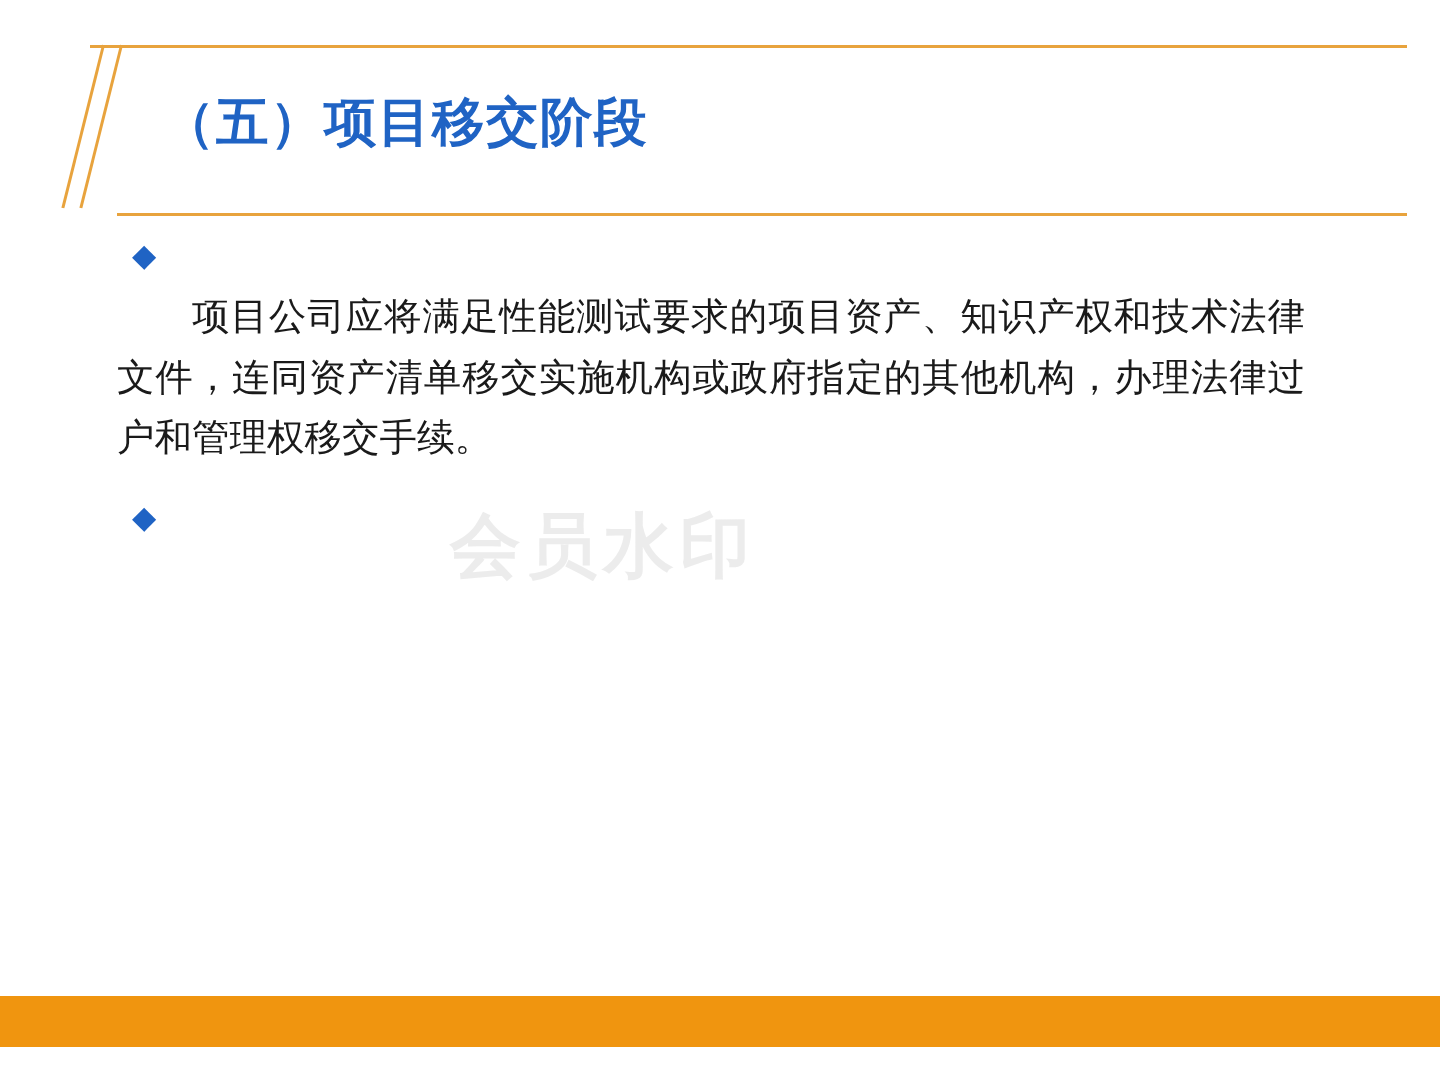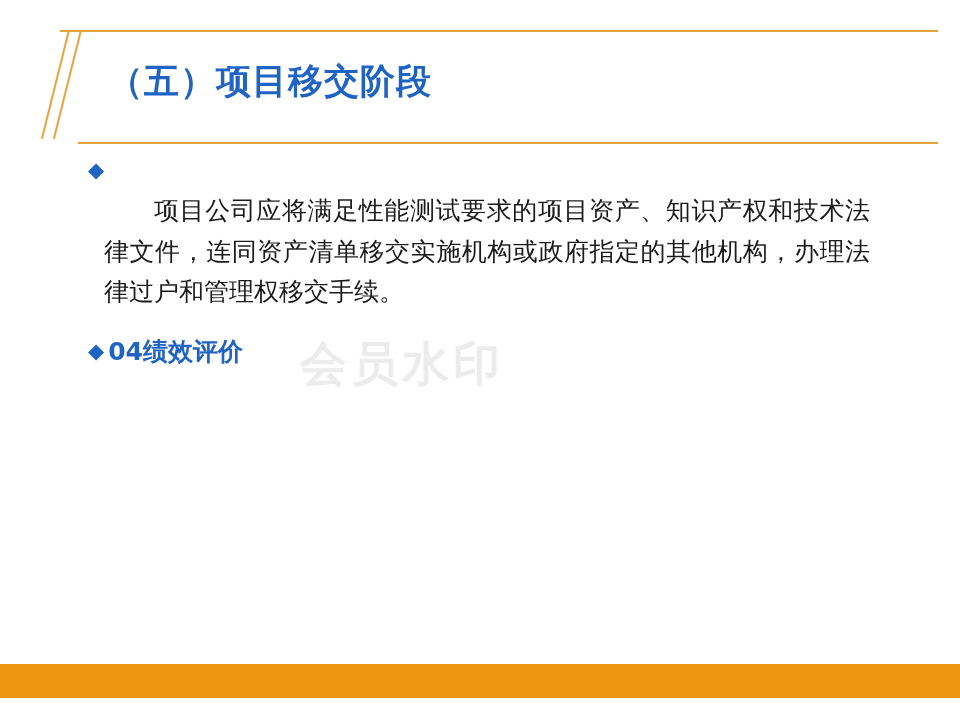--- a/index.html
+++ b/index.html
@@ -96,21 +96,21 @@
   .heading-2 { margin-top: 22px; }
 
   .para {
     font-family: "DejaVu Serif", serif;
     font-size: 25px;
     color: #1a1a1a;
     line-height: 1.62;
     text-align: justify;
     text-justify: inter-ideograph;
     text-indent: 2em;
-    margin: 10px 30px 0 44px;
+    margin: 10px 30px 0 18px;
   }
   .para-tight { margin-top: 4px; }
 
   
   .watermark {
     position: absolute;
     left: 300px;
     top: 333px;
     font-family: "DejaVu Sans", sans-serif;
     font-size: 47px;
@@ -166,21 +166,20 @@
   <div class="content">
 
     <div class="heading">
       <span class="bullet">◆</span>
     </div>
 
     <p class="para">项目公司应将满足性能测试要求的项目资产、知识产权和技术法律文件，连同资产清单移交实施机构或政府指定的其他机构，办理法律过户和管理权移交手续。</p>
 
     <div class="heading heading-2">
       <span class="bullet">◆</span>
-      <span>04绩效评价</span>
     </div>
 
 
   </div>
 
   <div class="watermark">会员水印</div>
 
   <div class="bottom-orange"></div>
   <div class="bottom-blue-line"></div>
   <div class="bottom-blue"></div>

